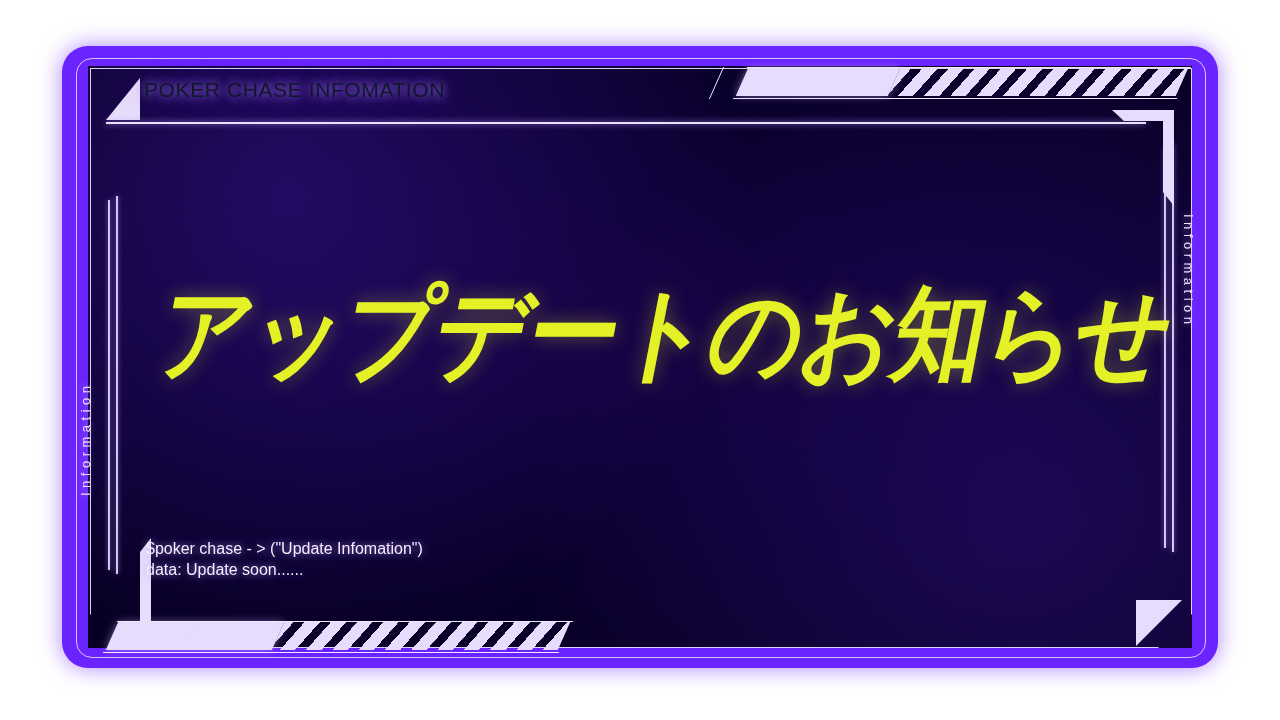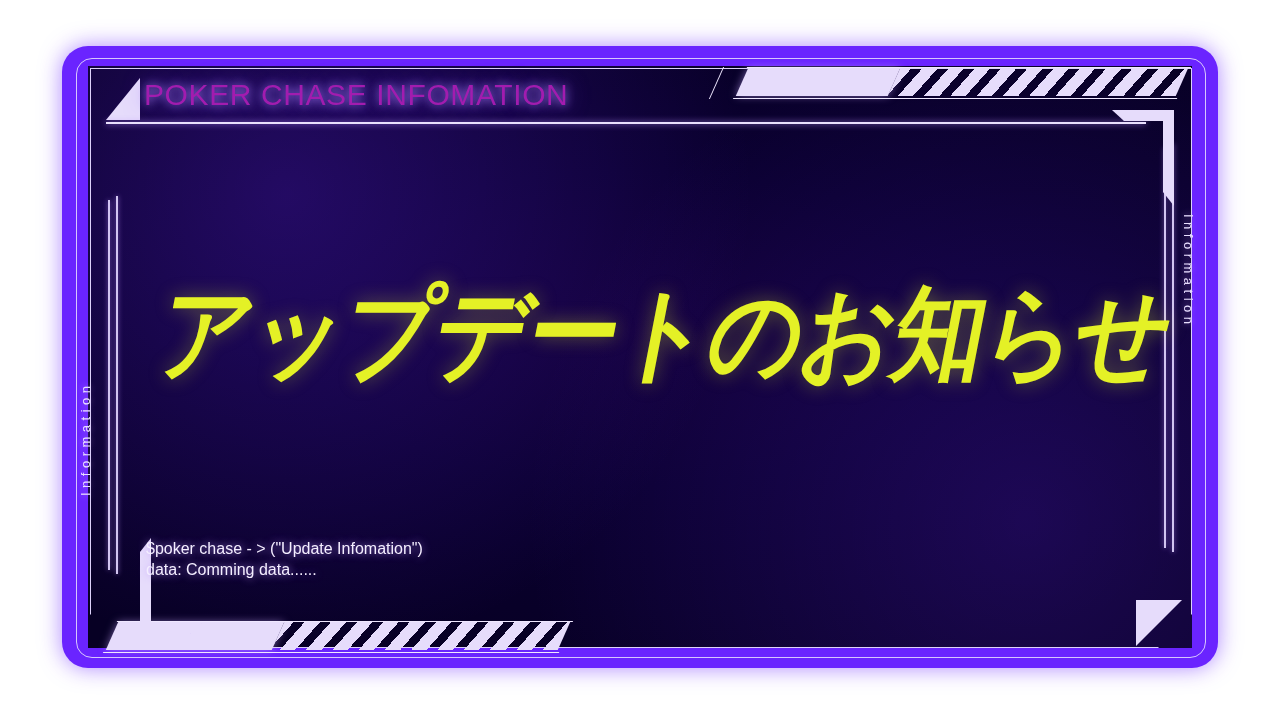--- a/index.html
+++ b/index.html
@@ -107,23 +107,23 @@
     position: absolute;
     left: 96px;
     top: 76px;
     width: 1090px;
     height: 48px;
   }
   .header-title {
     position: absolute;
     left: 48px;
     top: 2px;
-    font-size: 30px;
+    font-size: 21px;
     letter-spacing: 0.6px;
-    color: #a21caf;
+    color: #0f172a;
     font-weight: 400;
     white-space: nowrap;
     text-shadow: 0 0 10px rgba(175,135,255,0.95), 0 0 22px rgba(130,70,255,0.7);
   }
   
   .title-wedge {
     position: absolute;
     left: 10px;
     top: 2px;
     width: 34px;
@@ -367,16 +367,16 @@
 
   <div class="vlabel left">Information</div>
   <div class="vlabel right">Information</div>
 
   <div class="headline">
     <span class="headline-text">アップデートのお知らせ</span>
   </div>
 
   <div class="console">
     <div>$poker chase - &gt; ("Update Infomation")</div>
-    <div>data: Comming data......</div>
+    <div>data: Update soon......</div>
   </div>
 
 </div>
 
 </body></html>

